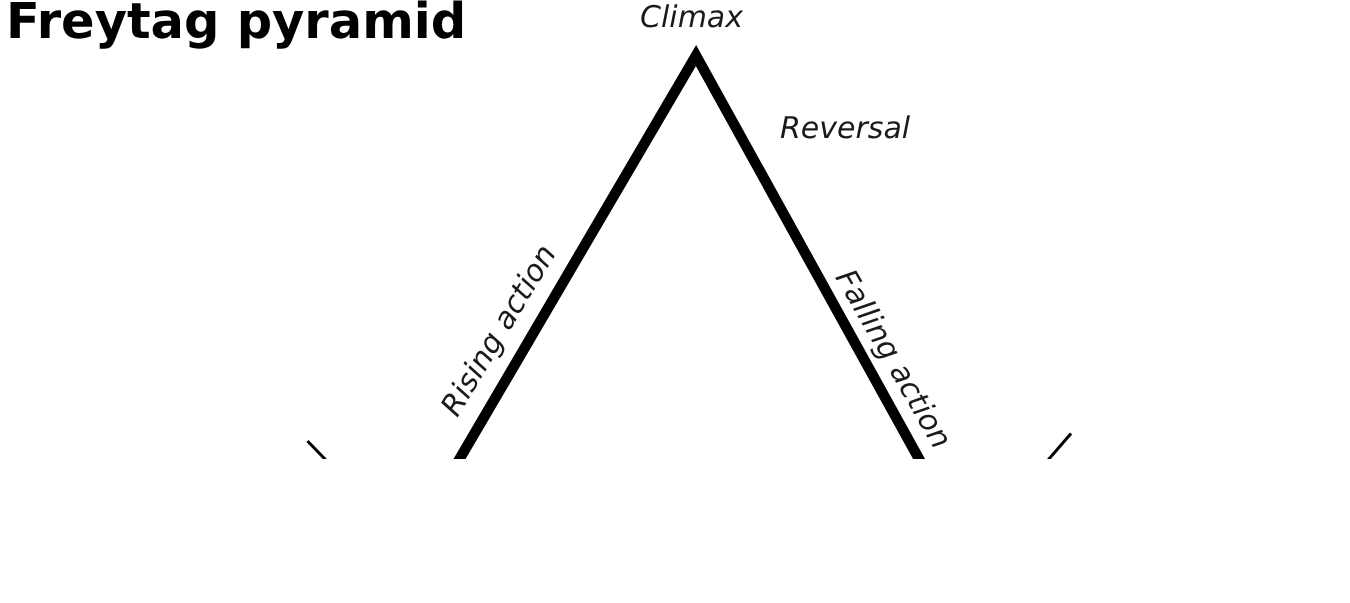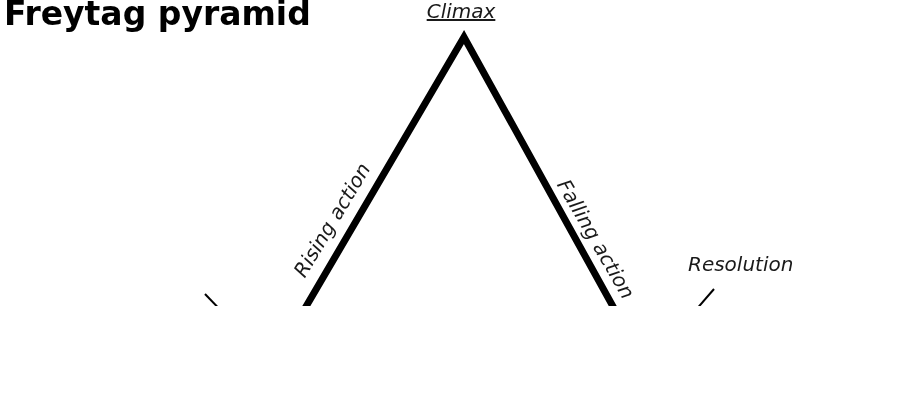--- a/index.html
+++ b/index.html
@@ -32,21 +32,21 @@
     white-space: nowrap;
   }
   .label {
     position: absolute;
     font-size: 20px;
     font-style: italic;
     color: #1a1a1a;
     white-space: nowrap;
     line-height: 1.1;
   }
-  .label-climax      { left: 461px; top: 0px;   transform: translateX(-50%); text-decoration: underline; }
+  .label-climax      { left: 461px; top: 0px;   transform: translateX(-50%); }
   .label-complication{ left: 283px; top: 72px; }
   .label-reversal    { left: 520px; top: 74px; }
   .label-rising      { left: 332px; top: 220px; transform: translate(-50%,-50%) rotate(-59deg); }
   .label-falling     { left: 596px; top: 239px; transform: translate(-50%,-50%) rotate(60deg); }
   .label-inciting    { left: 82px;  top: 268px; }
   .label-resolution  { left: 688px; top: 253px; }
   .label-exposition  { left: 74px;  top: 371px; }
   .label-denouement  { left: 710px; top: 377px; }
 </style>
 </head>
@@ -61,17 +61,17 @@
       </marker>
     </defs>
     <polyline fill="none" stroke="#000000" stroke-width="7" stroke-linejoin="miter" stroke-linecap="butt" points="0,368 270,368 464,37 647,368 900,368"></polyline>
     <path fill="none" stroke="#000000" stroke-width="2" marker-end="url(#arrowhead)" d="M205,294 L260,351"></path>
     <path fill="none" stroke="#000000" stroke-width="2" marker-end="url(#arrowhead)" d="M714,289 L663,348"></path>
   </svg>
 
   <div class="title">Freytag pyramid</div>
 
   <div class="label label-climax">Climax</div>
+  <div class="label label-reversal">Reversal</div>
   <div class="label label-rising">Rising action</div>
   <div class="label label-falling">Falling action</div>
-  <div class="label label-resolution">Resolution</div>
 
 </div>
 
 </body></html>

